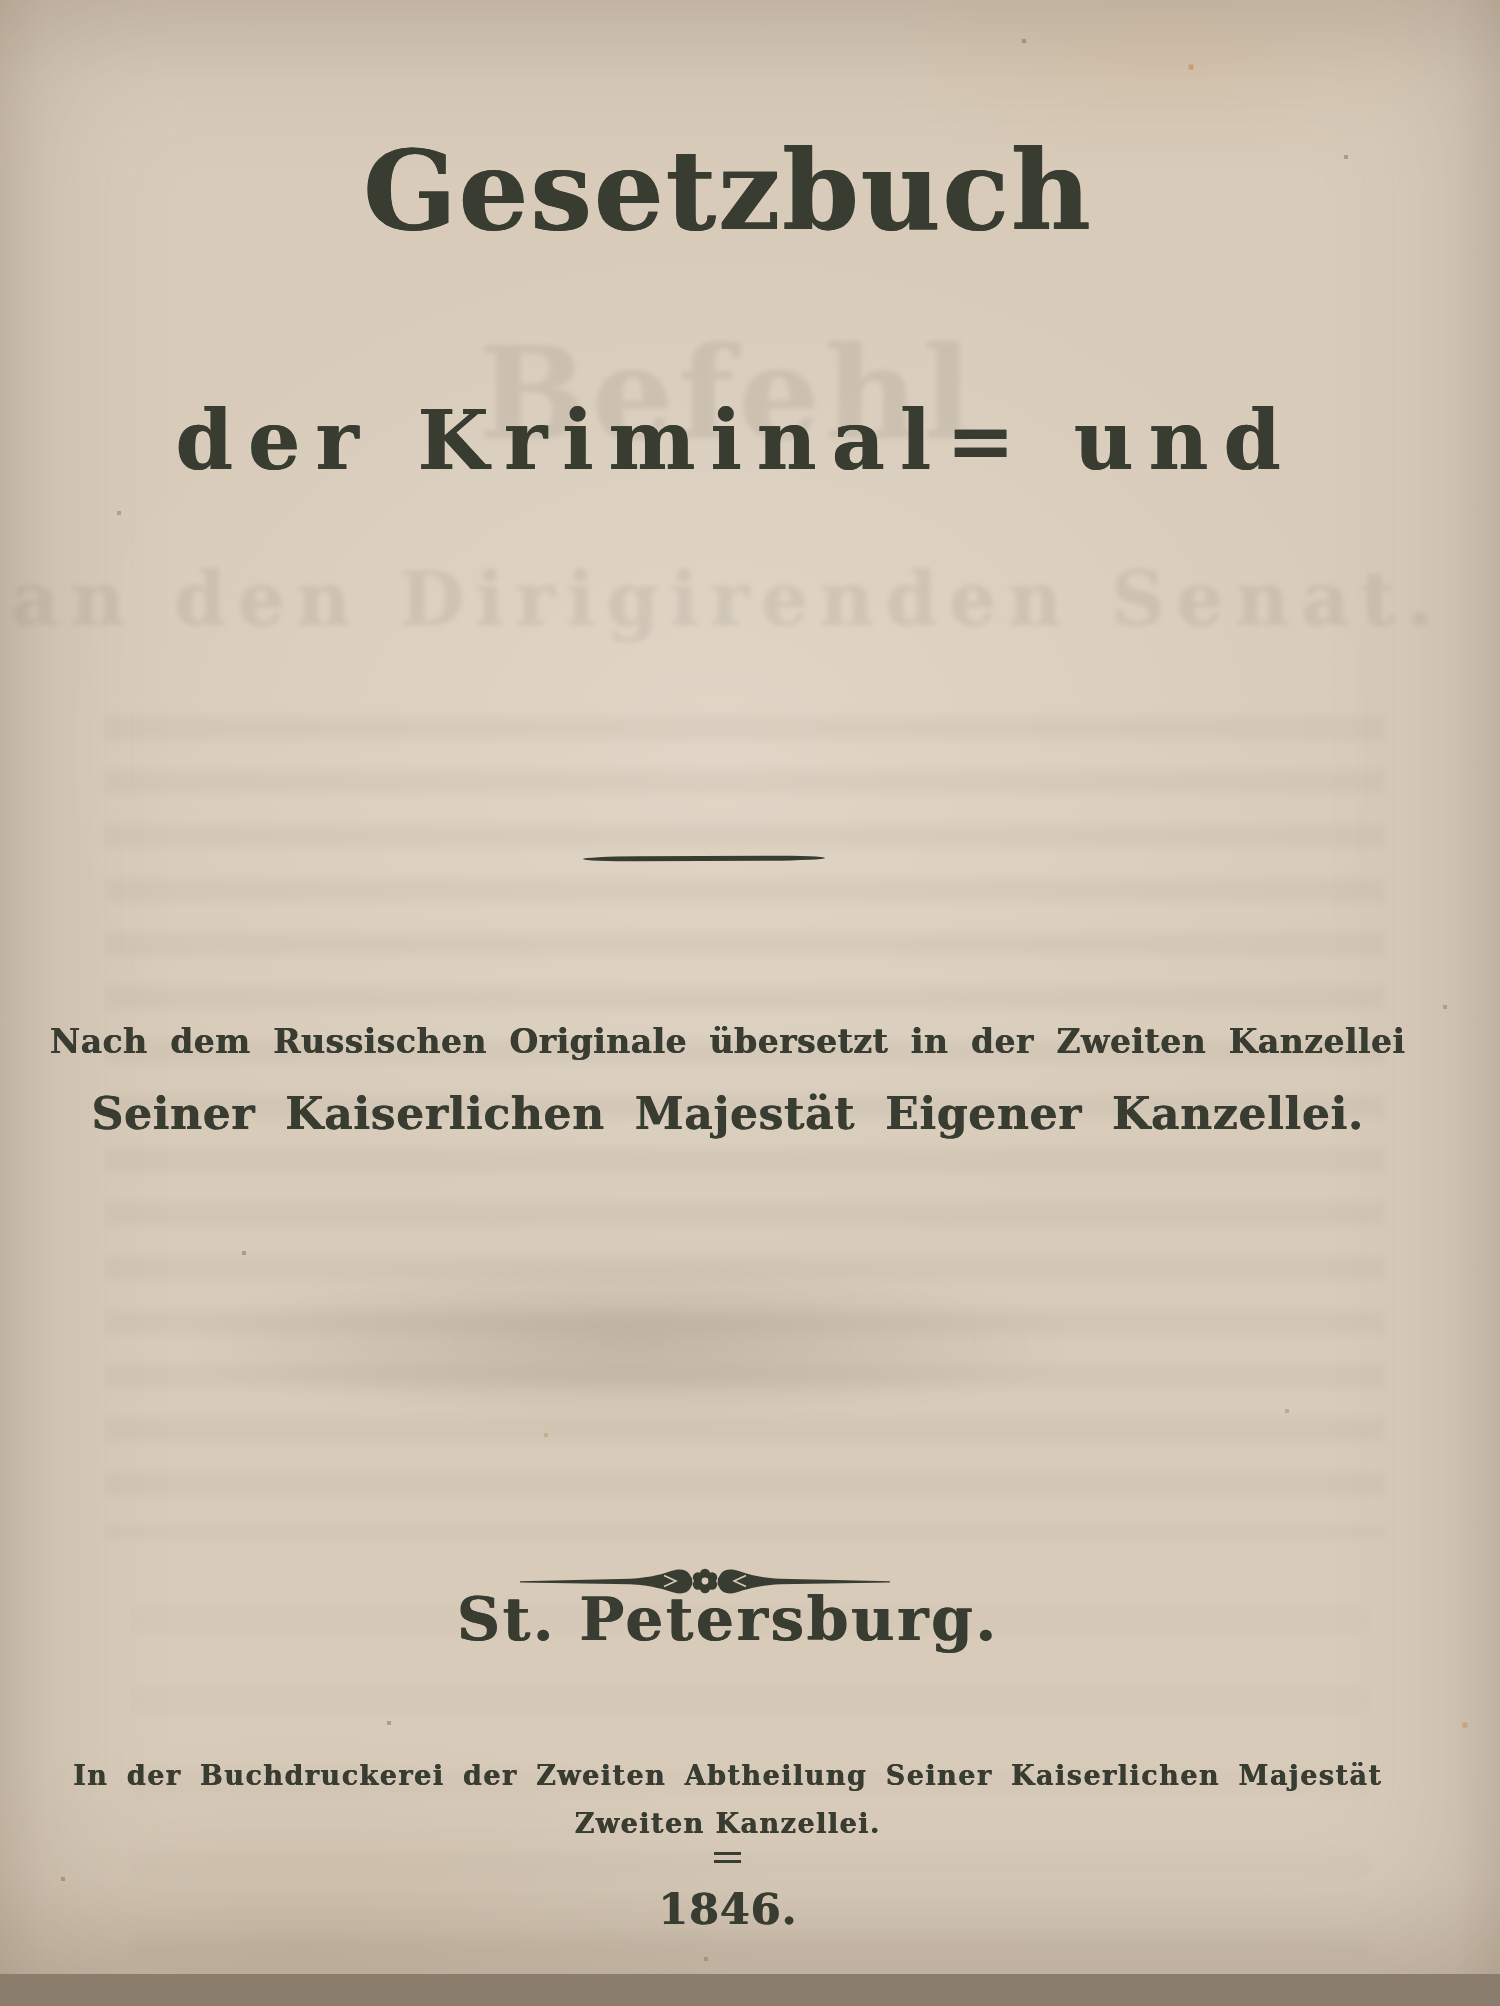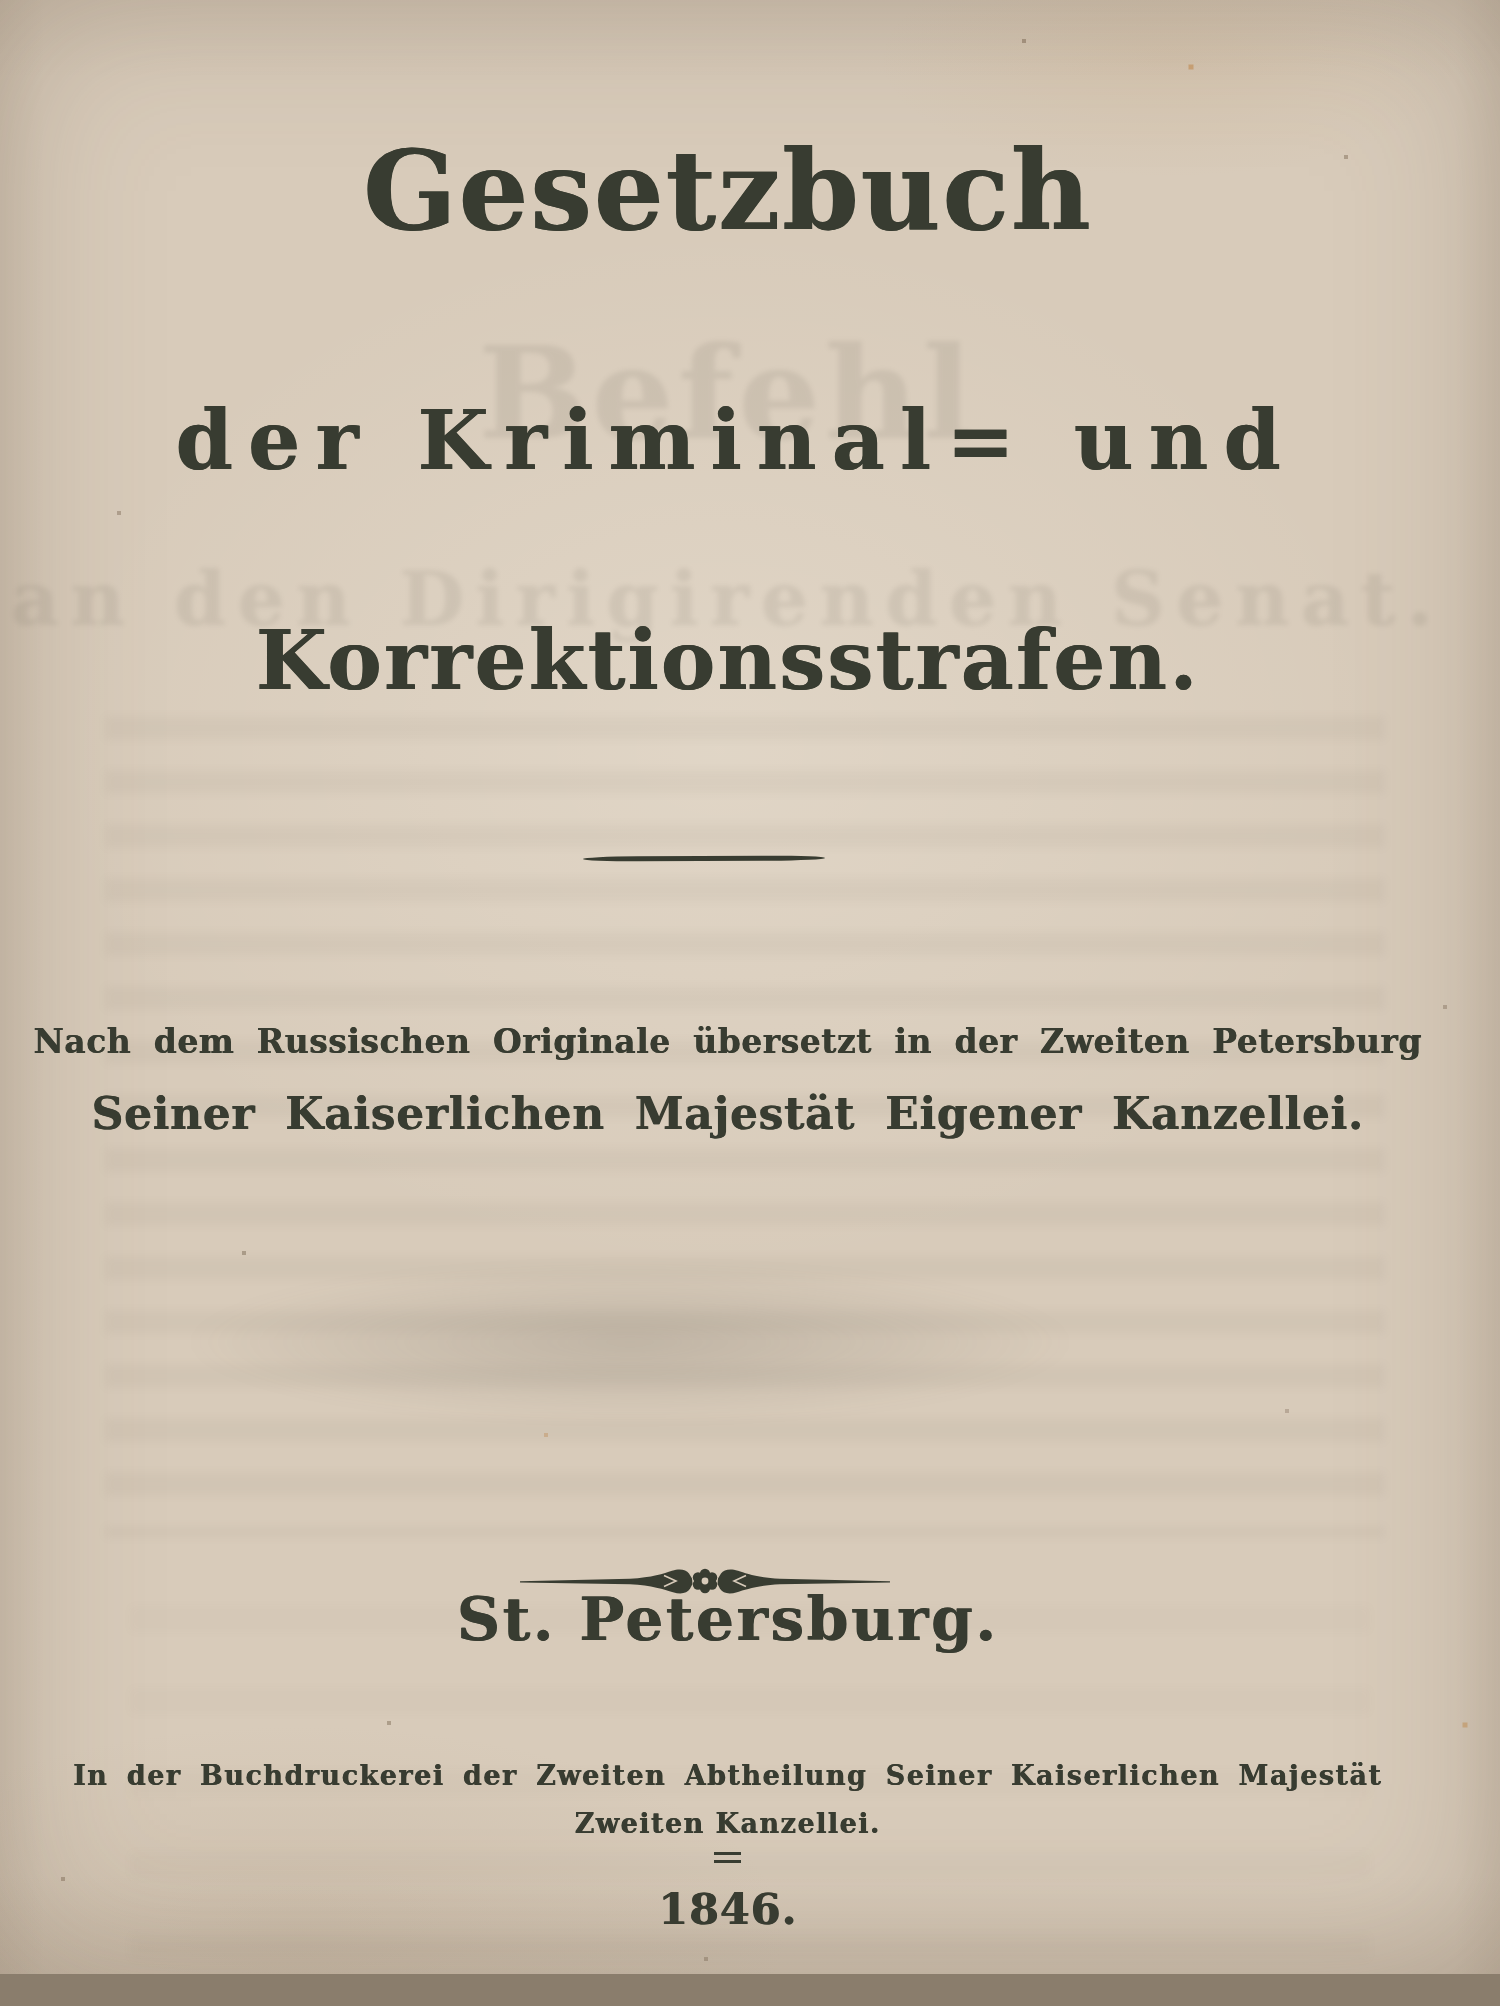--- a/index.html
+++ b/index.html
@@ -162,25 +162,24 @@
     <div class="ghost-lines-bottom"></div>
     <div class="ghost-smudge"></div>
   </div>
 
   <div class="content-layer">
 
     <div class="print fraktur main-title">Gesetzbuch</div>
 
     <div class="print fraktur subtitle-1">der Kriminal= und</div>
 
-    <div class="print fraktur subtitle-2">Korrektionsstrafen.</div>
 
     <div class="short-rule"></div>
 
-    <div class="print fraktur note-1">Nach dem Russischen Originale übersetzt in der Zweiten Petersburg</div>
+    <div class="print fraktur note-1">Nach dem Russischen Originale übersetzt in der Zweiten Kanzellei</div>
 
     <div class="print fraktur note-2">Seiner Kaiserlichen Majestät Eigener Kanzellei.</div>
 
     <svg class="ornament" viewBox="0 0 374 38" xmlns="http://www.w3.org/2000/svg">
       <g fill="#383c31">
 
         <path d="M2,19.2 L112,16.8 C134,15.6 146,11.5 154,8.8 C162,6.4 168,7.6 171,11.5 L174,16.5 L174.5,22 L172,26.8 C169,31.4 163,32.6 155,30.2 C146,27.4 134,23.4 112,22.2 L2,20.4 Z"></path>
 
         <path d="M372,19.2 L262,16.8 C240,15.6 228,11.5 220,8.8 C212,6.4 206,7.6 203,11.5 L200,16.5 L199.5,22 L202,26.8 C205,31.4 211,32.6 219,30.2 C228,27.4 240,23.4 262,22.2 L372,20.4 Z"></path>
 

